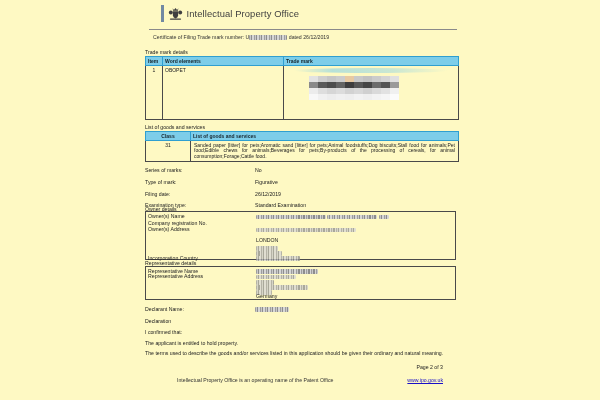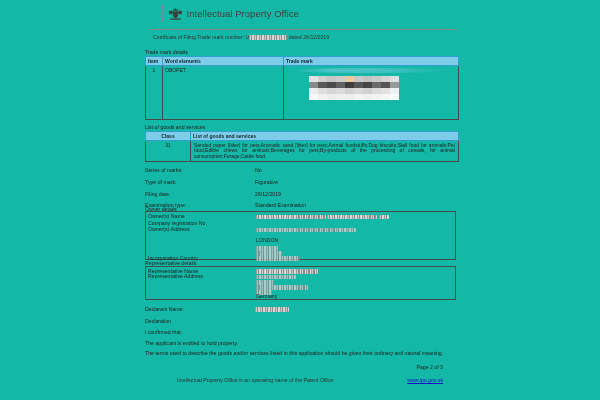--- a/index.html
+++ b/index.html
@@ -1,17 +1,17 @@
 <!DOCTYPE html>
 <html style="--table-header-bg: #7dcde9; --table-header-border: #2f9fd0; --logo-bar: #7289a2; --link: #1a10c8;"><head>
 <meta charset="utf-8">
 <style>
   html,body{margin:0;padding:0;background:#ffffff;width:600px;height:400px;overflow:hidden;
             font-family:"Liberation Sans",sans-serif;-webkit-text-size-adjust:none;}
-  .page{position:relative;width:600px;height:400px;background:#14b8a6;}
+  .page{position:relative;width:600px;height:400px;background:#fef9c3;}
   .content{position:absolute;left:145px;top:0;width:313px;height:400px;font-size:5.2px;color:#222;}
 
   
   .brand{position:absolute;left:16px;top:5px;display:flex;align-items:center;gap:4px;}
   .brand-bar{width:2.5px;height:17px;background:var(--logo-bar,#7289a2);}
   .crest{width:15px;height:15px;}
   .brand-name{font-size:9.4px;color:#3f3f3f;letter-spacing:.1px;}
 
   .top-rule{position:absolute;left:4px;top:29px;width:308px;border:none;border-top:1px solid #8a8a8a;margin:0;}
   .cert-line{position:absolute;left:8px;top:34px;white-space:nowrap;color:#333;}

